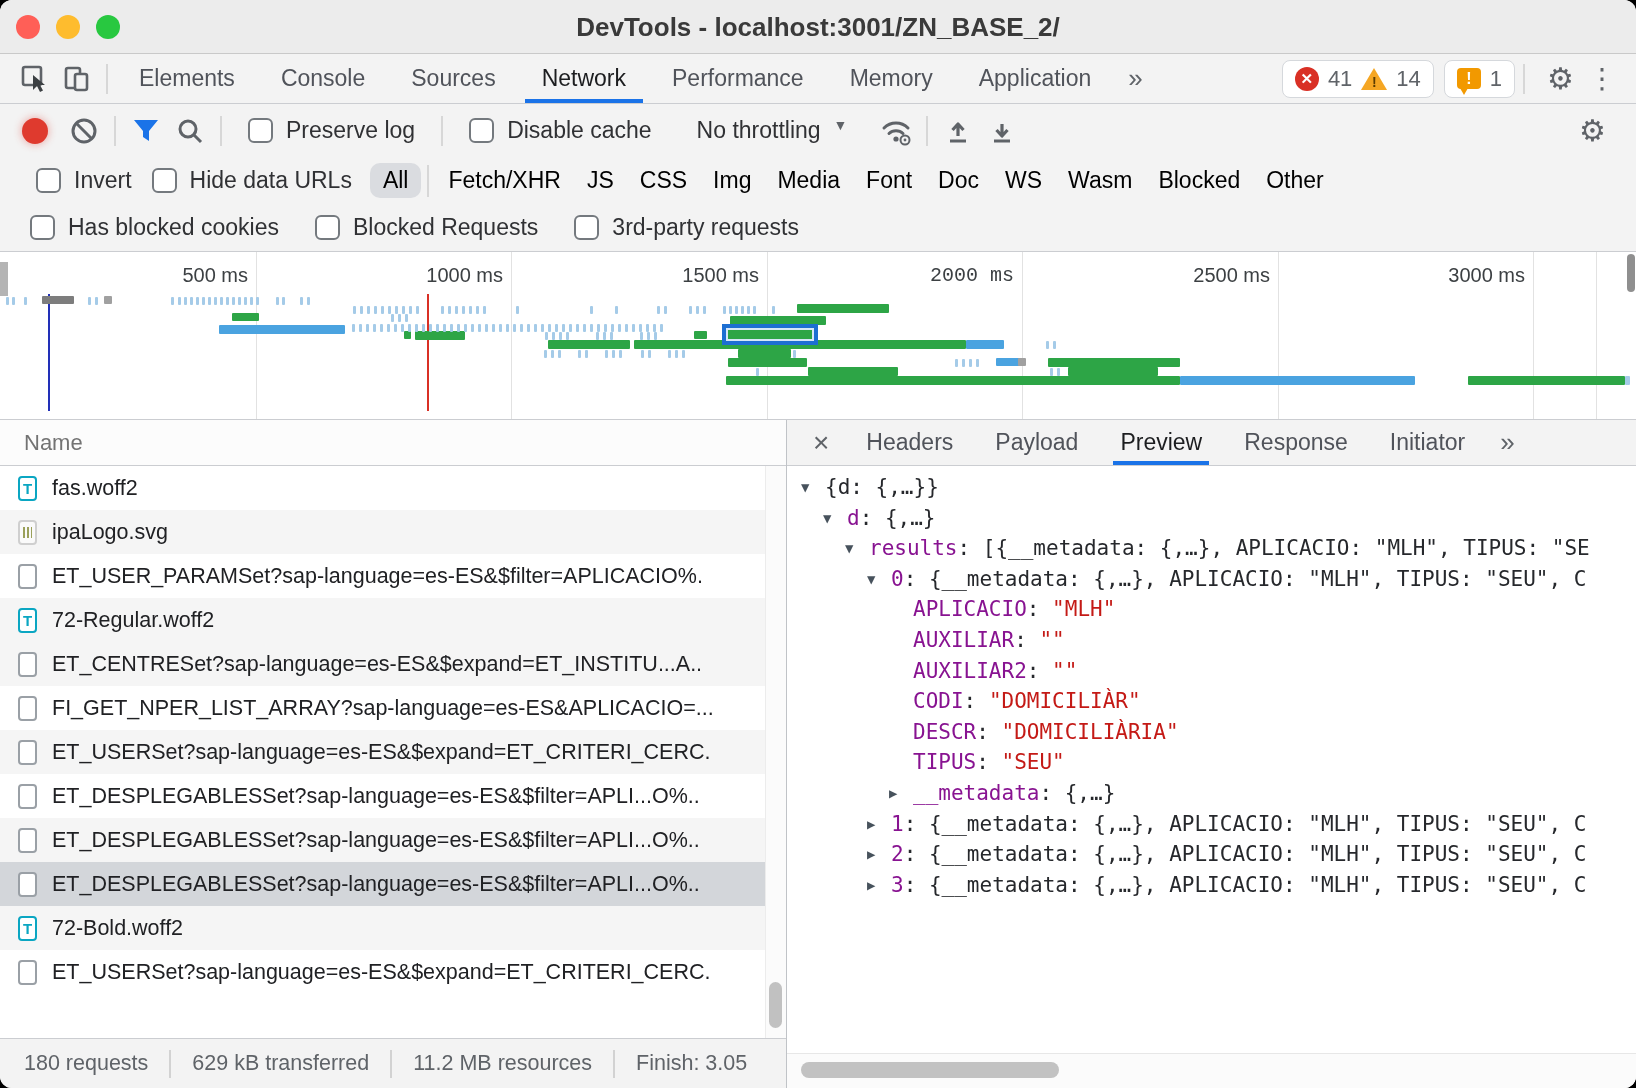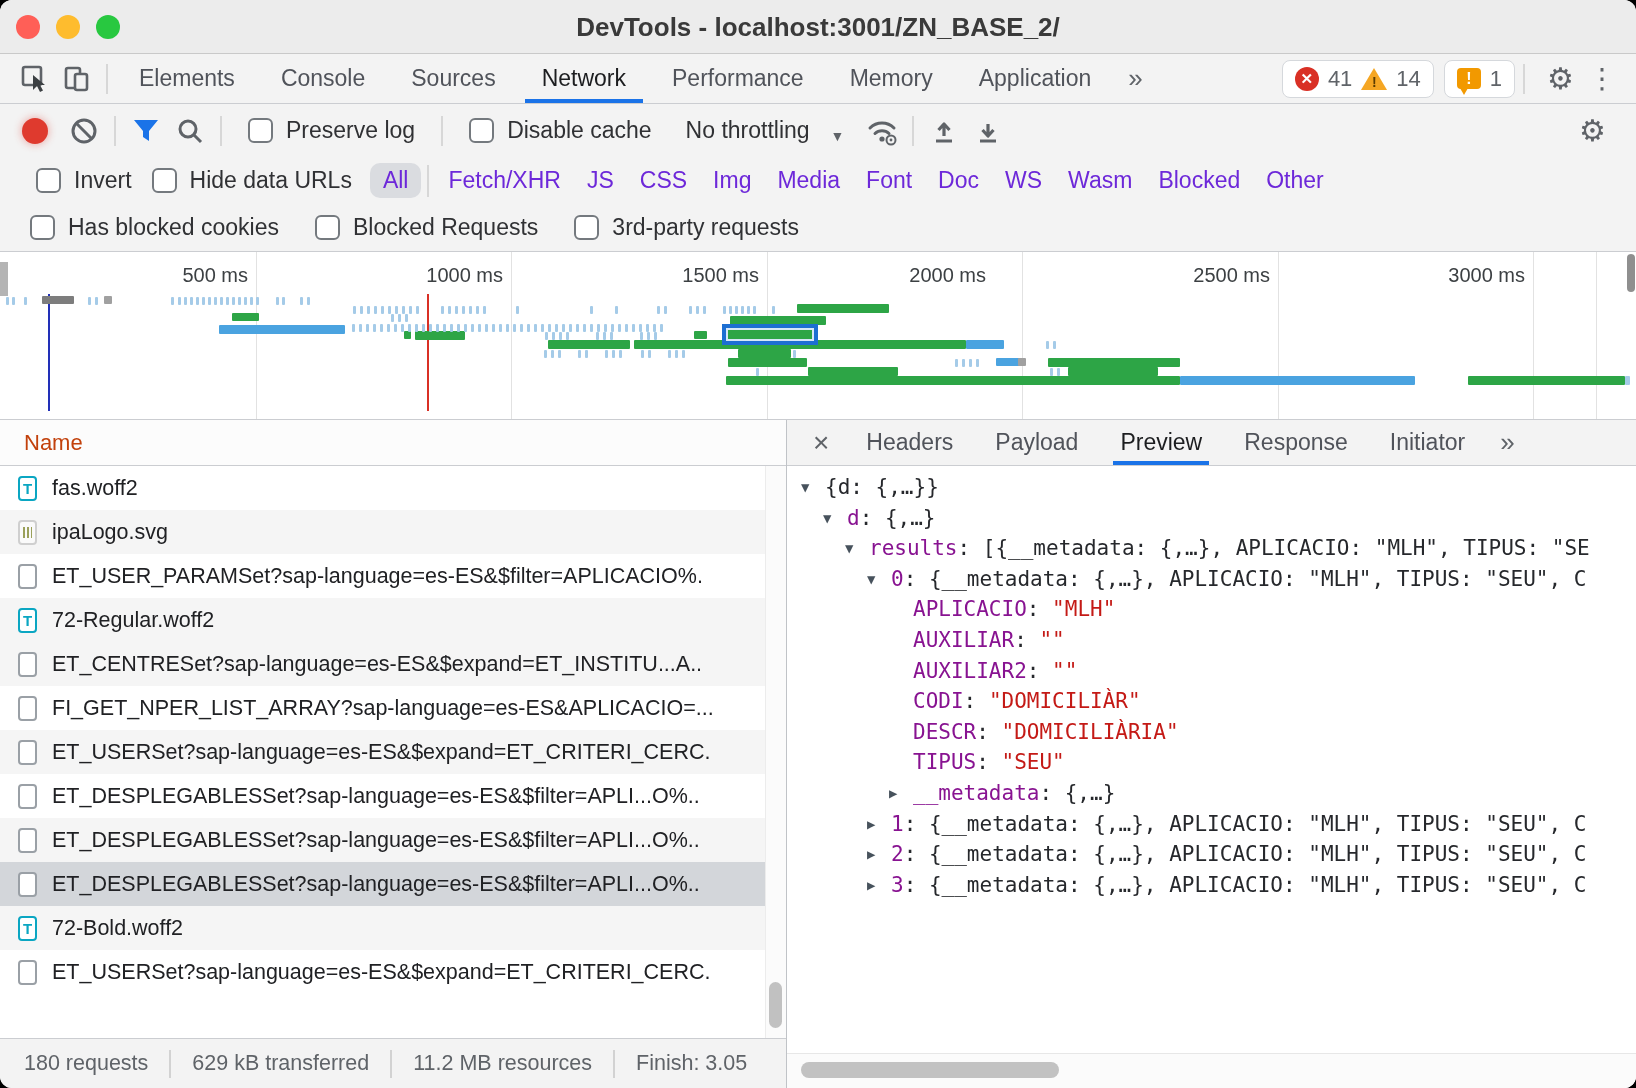--- a/index.html
+++ b/index.html
@@ -32,30 +32,30 @@
   .iss-ic::after{content:"";position:absolute;left:3px;bottom:-6px;border-left:4px solid transparent;border-right:4px solid transparent;border-top:7px solid #f29900;}
   .gear{font-size:30px;color:#5f6368;margin:0 14px;line-height:1;}
   .dots{font-size:28px;color:#5f6368;margin-right:6px;letter-spacing:0;}
 
   
   .ntoolbar{position:absolute;left:0;top:104px;width:100%;height:53px;background:#f3f3f3;display:flex;align-items:center;padding:0 16px;box-sizing:border-box;}
   .rec{width:26px;height:26px;border-radius:50%;background:#df3a2e;box-shadow:0 0 8px rgba(223,58,46,.45);margin:0 14px 0 6px;}
   .icbtn{display:inline-flex;align-items:center;justify-content:center;width:44px;height:40px;}
   .cb{display:inline-block;width:25px;height:25px;border:2.5px solid #74797e;border-radius:6px;background:#fff;box-sizing:border-box;flex:none;}
   .cbl{display:flex;align-items:center;gap:13px;font-size:23px;color:#303134;margin:0 18px;}
-  .throttle{display:flex;align-items:flex-end;gap:21px;font-size:23px;color:#303134;margin:0 16px;}
+  .throttle{display:flex;align-items:flex-start;gap:13px;font-size:23px;color:#303134;margin:0 27px;}
   .caret{font-size:14px;color:#5f6368;}
   .rgear{margin-left:auto;}
 
   
   .filterbar{position:absolute;left:0;top:157px;width:100%;height:47px;background:#f3f3f3;display:flex;align-items:center;padding:0 10px;box-sizing:border-box;}
   .finput{width:614px;height:34px;border:1px solid #dadada;border-radius:3px;background:#fff;font-size:22px;color:#202124;padding:0 10px;outline:none;font-family:"Liberation Sans",sans-serif;}
   .finput::placeholder{color:#80868b;}
   .ftypes{display:flex;align-items:center;}
-  .ftype{font-size:23px;color:#6d28d9;padding:4px 13px;border-radius:10px;cursor:default;white-space:nowrap;}
+  .ftype{font-size:23px;color:#000000;padding:4px 13px;border-radius:10px;cursor:default;white-space:nowrap;}
   .ftype.sel{background:#dadce0;}
   .fsep{width:2px;height:32px;background:#d7d7d7;margin:0 6px;}
 
   
   .optbar{position:absolute;left:0;top:204px;width:100%;height:48px;background:#f3f3f3;border-bottom:1px solid #cbcdd1;box-sizing:border-box;display:flex;align-items:center;padding:0 12px;}
 
   
   .overview{position:absolute;left:0;top:252px;width:100%;height:168px;background:#fff;border-bottom:1px solid #cbcdd1;box-sizing:border-box;overflow:hidden;}
   .gridline{position:absolute;top:0;bottom:0;width:1px;background:#e2e2e2;}
   .rlabel{position:absolute;top:12px;width:110px;text-align:right;font-size:20px;color:#3c4043;}
@@ -66,21 +66,21 @@
   .wb-gray{background:#a0a0a0;}
   .wb-dgray{background:#7d7d7d;}
   .evline{position:absolute;top:42px;bottom:8px;width:2px;}
   .wsel{position:absolute;border:4px solid #1d6fd2;background:#2da546;box-shadow:inset 0 0 0 2px #d6e7f8;box-sizing:border-box;}
   .ovscroll-r{position:absolute;right:1px;top:2px;width:8px;height:38px;border-radius:4px;background:#8f8f8f;}
   .ovscroll-l{position:absolute;left:0;top:10px;width:8px;height:34px;background:#b4b4b4;}
 
   
   .content{position:absolute;left:0;top:420px;width:100%;bottom:0;display:flex;}
   .left{position:relative;width:786px;flex:none;overflow:hidden;}
-  .colhead{height:46px;background:#fcfcfc;border-bottom:1px solid #cbcdd1;box-sizing:border-box;display:flex;align-items:center;padding-left:24px;font-size:22px;color:#c2410c;}
+  .colhead{height:46px;background:#fcfcfc;border-bottom:1px solid #cbcdd1;box-sizing:border-box;display:flex;align-items:center;padding-left:24px;font-size:22px;color:#737373;}
   .rows{position:absolute;left:0;top:46px;right:0;bottom:50px;overflow:hidden;background:#fff;}
   .rrow{height:44px;display:flex;align-items:center;padding-left:18px;white-space:nowrap;overflow:hidden;font-size:21.5px;color:#202124;}
   .rrow.alt{background:#f5f5f5;}
   .rrow.selrow{background:#d3d6da;}
   .fic{flex:none;width:19px;height:25px;border:2.5px solid #9aa0a6;border-radius:4px;margin-right:15px;box-sizing:border-box;background:#fff;position:relative;}
   .fic.font{border-color:#0aa6c2;color:#0aa6c2;font-size:15px;font-weight:bold;display:flex;align-items:center;justify-content:center;}
   .fic.img{border-color:#cfcfcf;background:#fafafa;}
   .fic.img i{position:absolute;left:3px;top:5px;width:9px;height:11px;background:repeating-linear-gradient(90deg,#9aa05a 0 2px,#fafafa 2px 4px);}
   .vscroll{position:absolute;right:0;top:46px;bottom:50px;width:20px;background:#fbfbfb;border-left:1px solid #ececec;}
   .vthumb{position:absolute;left:3px;bottom:10px;width:13px;height:46px;border-radius:7px;background:#c1c1c1;}
@@ -263,21 +263,21 @@
   <div class="overview" id="overview">
     <span class="ovscroll-l"></span>
     <span class="ovscroll-r"></span>
   <div class="gridline" style="left: 256px;"></div>
       <div class="rlabel" style="left: 138px;">500 ms</div>
       <div class="gridline" style="left: 511px;"></div>
       <div class="rlabel" style="left: 393px;">1000 ms</div>
       <div class="gridline" style="left: 767px;"></div>
       <div class="rlabel" style="left: 649px;">1500 ms</div>
       <div class="gridline" style="left: 1022px;"></div>
-      <div class="rlabel" style="left: 876px;">2000 ms</div>
+      <div class="rlabel" style="left: 904px; font-family: Liberation Mono, monospace;">2000 ms</div>
       <div class="gridline" style="left: 1278px;"></div>
       <div class="rlabel" style="left: 1160px;">2500 ms</div>
       <div class="gridline" style="left: 1533px;"></div>
       <div class="rlabel" style="left: 1415px;">3000 ms</div>
       <div class="gridline" style="left: 1596px;"></div>
       <div class="evline" style="left: 48px; background: rgb(34, 48, 184);"></div>
       <div class="evline" style="left: 427px; background: rgb(217, 48, 37);"></div>
       <div class="wbar wb-dgray" style="left: 42px; top: 44px; width: 32px; height: 8px;"></div>
       <div class="wbar wb-gray" style="left: 104px; top: 44px; width: 8px; height: 8px;"></div>
       <div class="wbar wb-g" style="left: 797px; top: 52px; width: 92px; height: 9px;"></div>

